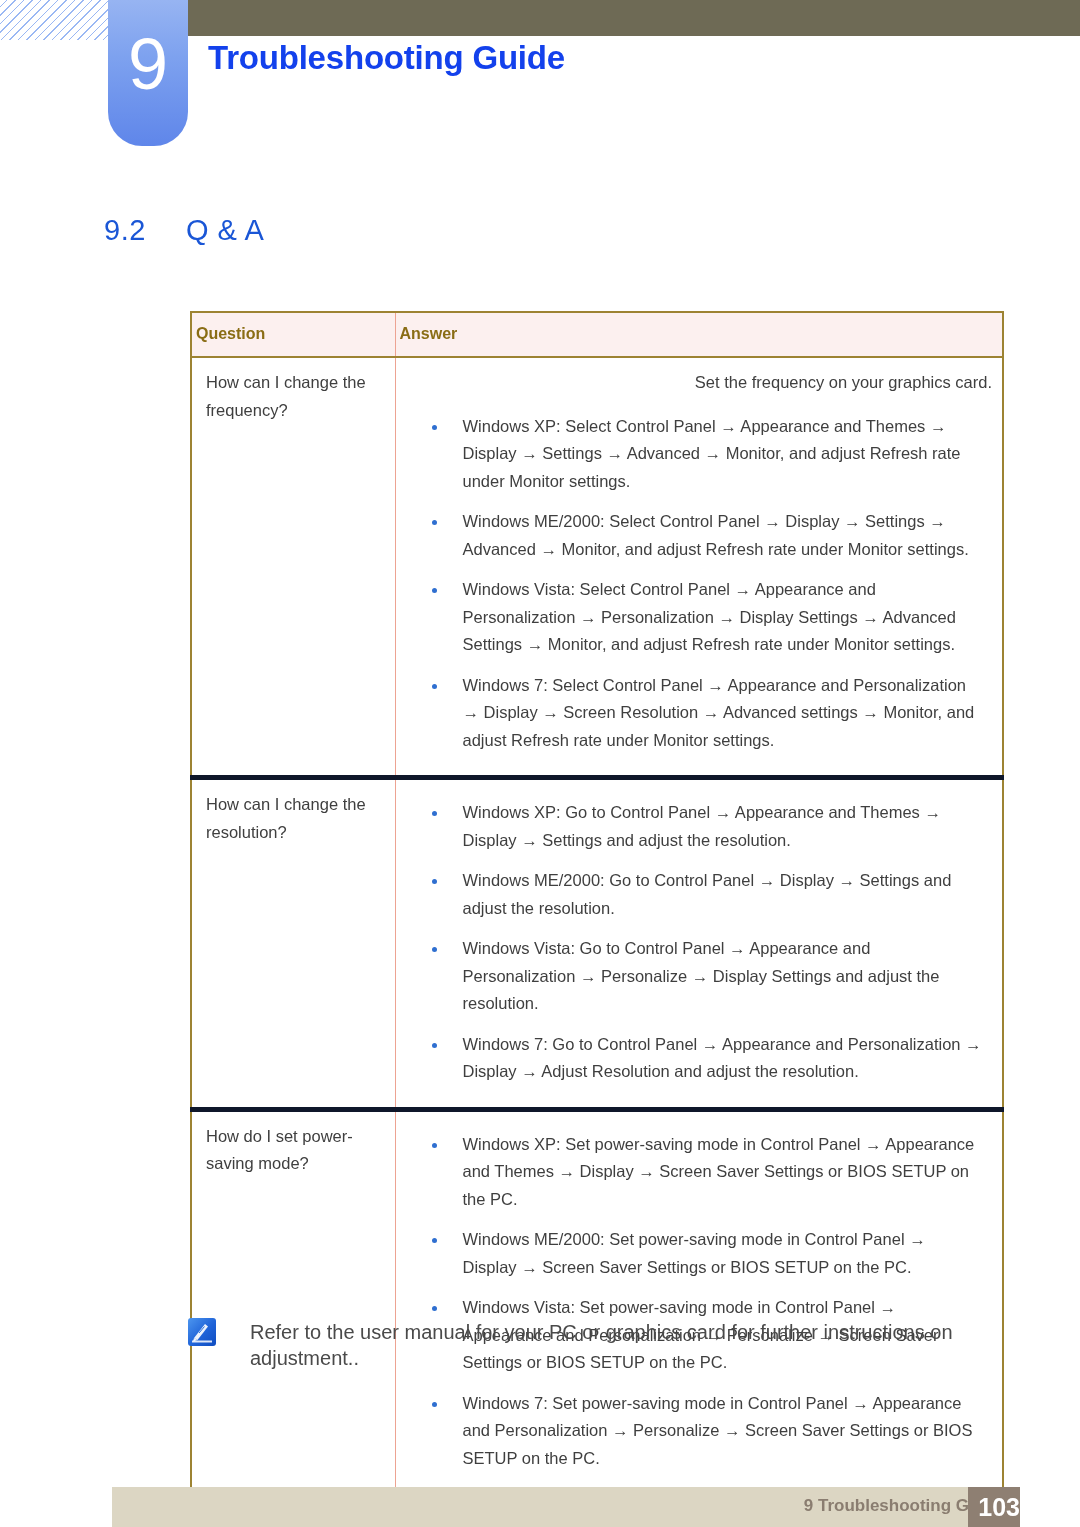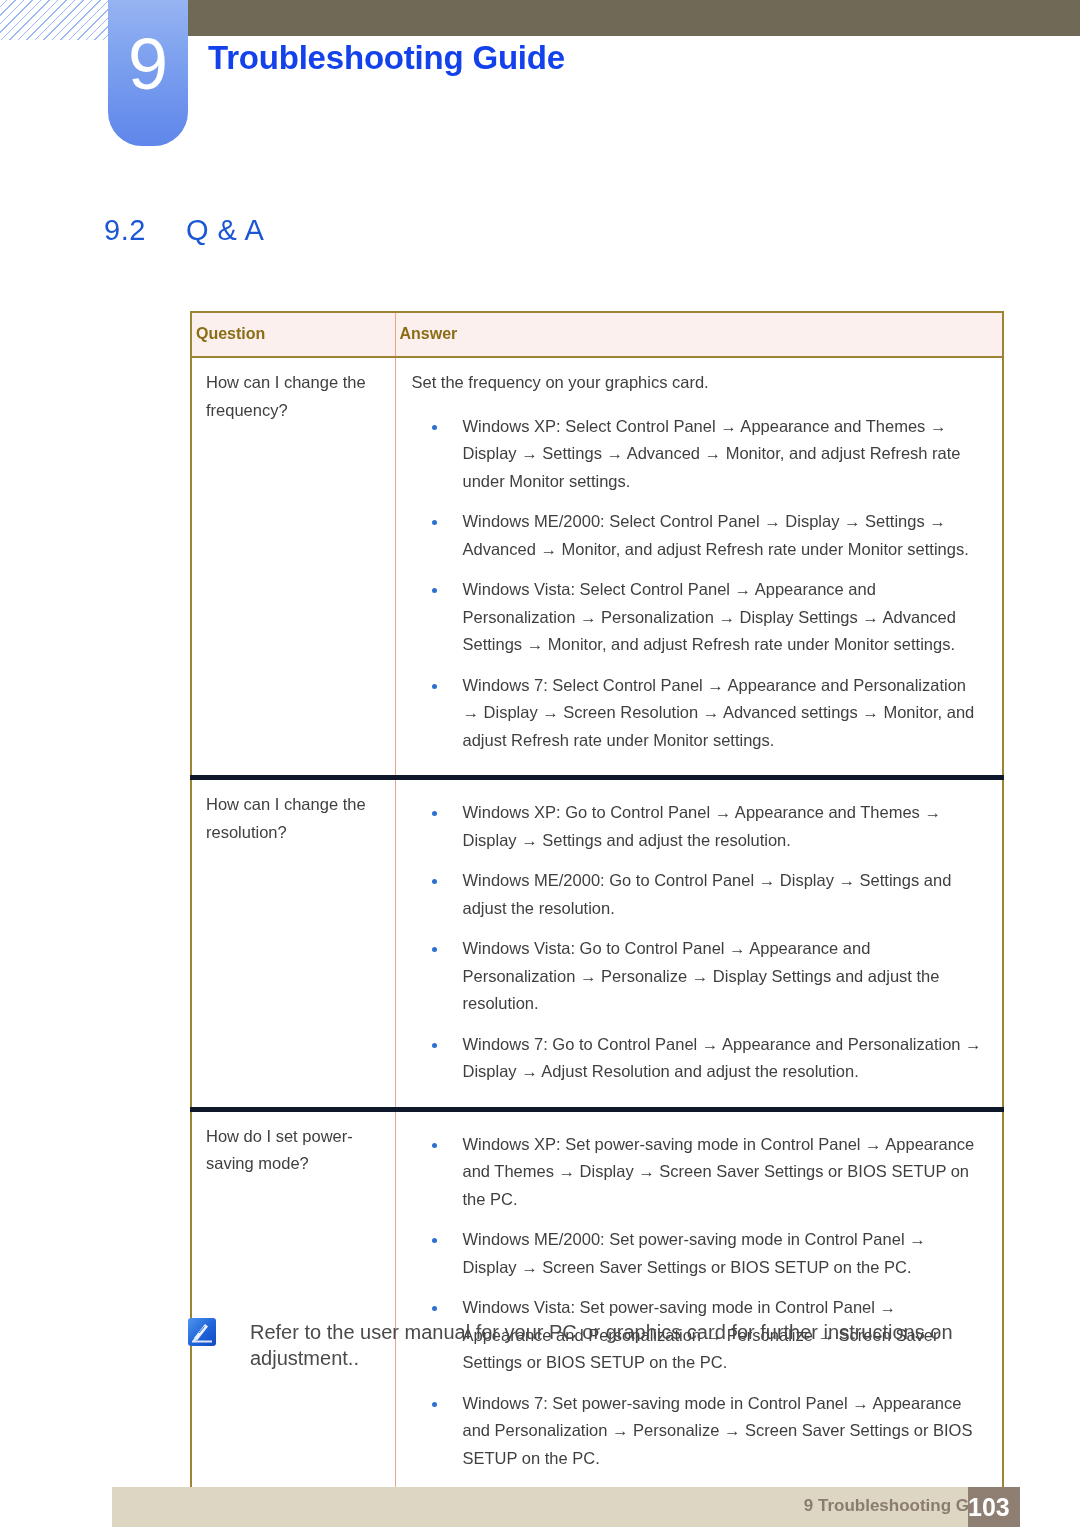--- a/index.html
+++ b/index.html
@@ -103,21 +103,21 @@
   .qa-table tbody tr:first-child td { border-top: none; }
   .qa-table tbody td.q-cell {
     border-right: 1px solid #eda392;
     padding-left: 14px;
     padding-right: 6px;
   }
   .qa-table tbody td.a-cell {
     padding-left: 16px;
     padding-right: 10px;
   }
-  .intro-line { margin: 0 0 16px 0; }
+  .intro-line { margin: 0 0 16px 0; text-align: right; }
   .bullets { list-style: none; margin: 8px; padding: 0; }
   .bullets li {
     position: relative;
     padding-left: 43px;
     margin-bottom: 13px;
   }
   .bullets li:last-child { margin-bottom: 2px; }
   .bullets li::before {
     content: "";
     position: absolute;
@@ -167,21 +167,21 @@
     color: #8a7d70;
   }
   .page-box {
     position: absolute;
     left: 968px; top: 1487px;
     width: 52px; height: 40px;
     background: #8e7f72;
     color: #ffffff;
     font-size: 25px;
     font-weight: bold;
-    text-align: left;
+    text-align: right;
     line-height: 40px;
   }
 </style>
 </head>
 <body>
 
 <div class="hatch"></div>
 <div class="olive-bar"></div>
 <div class="chapter-tab">9</div>
 <div class="chapter-title">Troubleshooting Guide</div>

